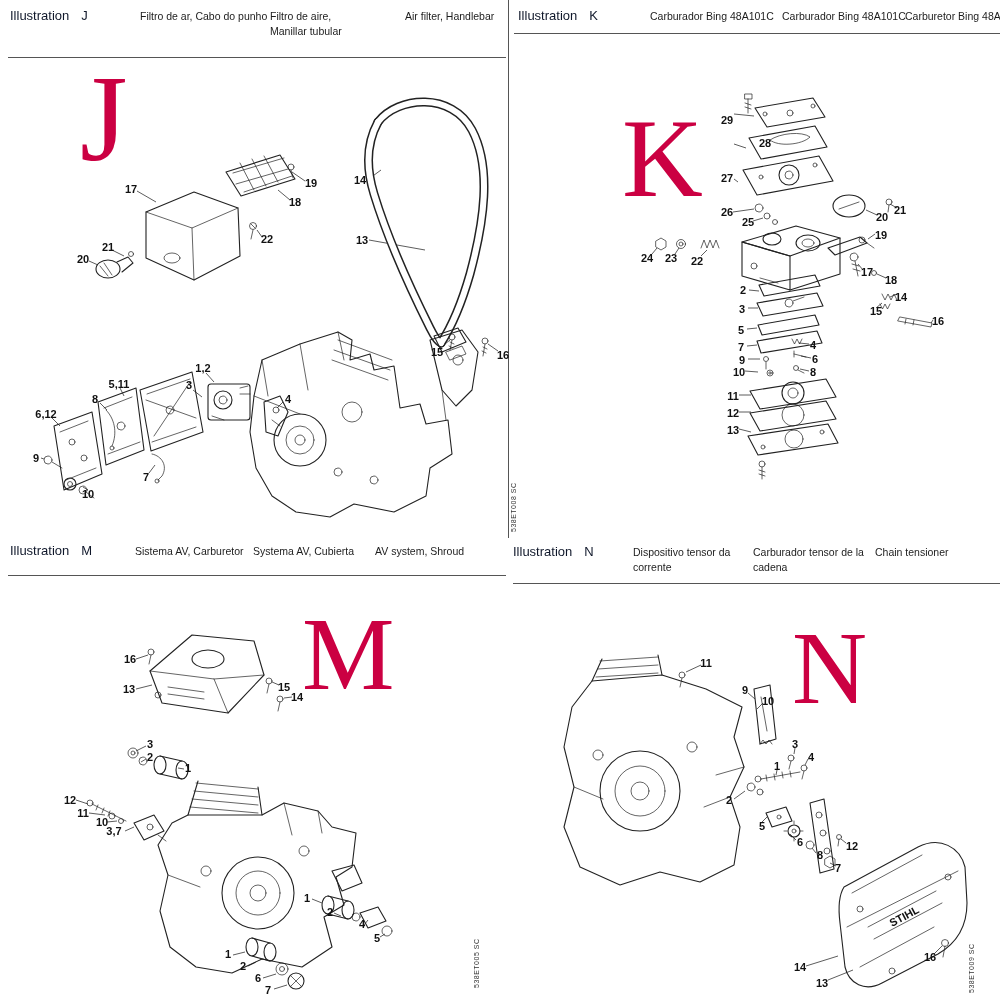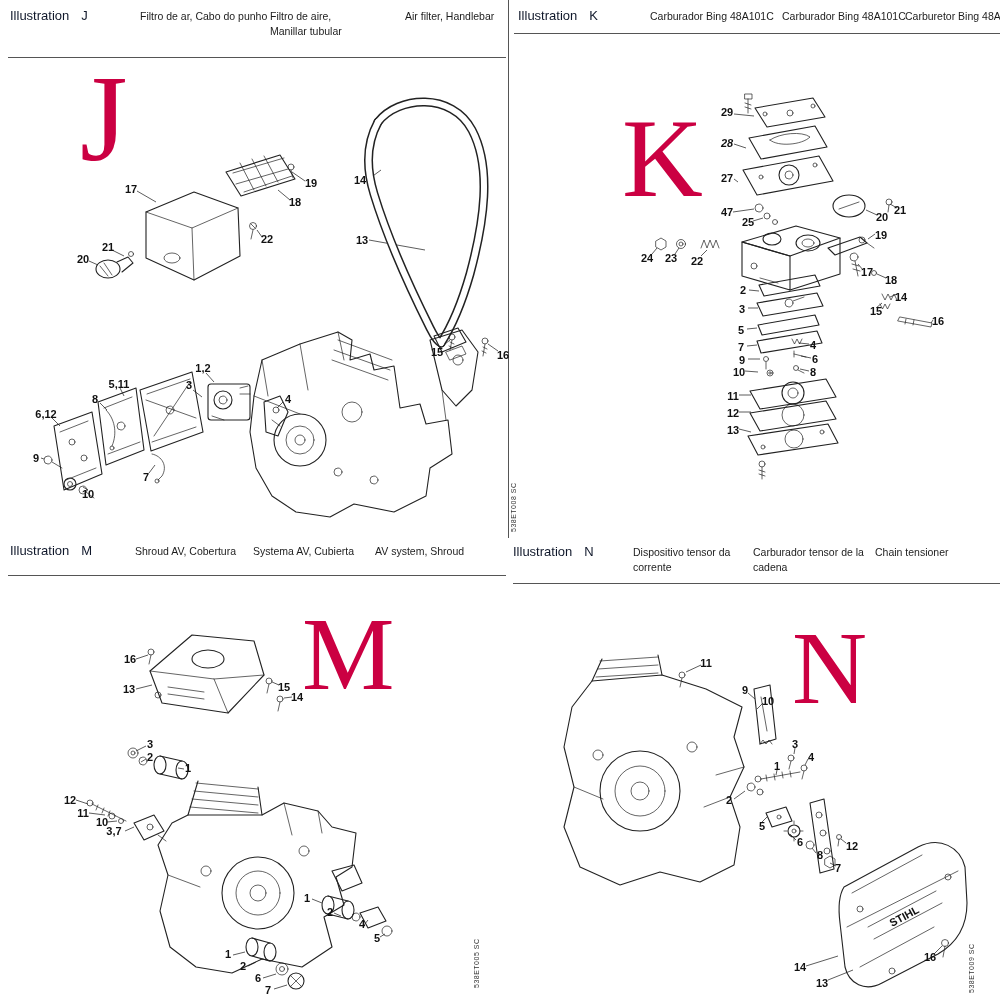--- a/index.html
+++ b/index.html
@@ -40,21 +40,21 @@
   <div class="ill-title" style="left:518px;top:8px">
     <span>Illustration</span><span class="ill-letter">K</span>
   </div>
   <div class="cap" style="left:650px;top:9px"><span>Carburador Bing 48A101C</span></div>
   <div class="cap" style="left:782px;top:9px"><span>Carburador Bing 48A101C</span></div>
   <div class="cap" style="left:905px;top:9px"><span>Carburetor Bing 48A101C</span></div>
 
   <div class="ill-title" style="left:10px;top:543px">
     <span>Illustration</span><span class="ill-letter">M</span>
   </div>
-  <div class="cap" style="left:135px;top:544px"><span>Shroud AV, Cobertura</span></div>
+  <div class="cap" style="left:135px;top:544px"><span>Sistema AV, Carburetor</span></div>
   <div class="cap" style="left:253px;top:544px"><span>Systema AV, Cubierta</span></div>
   <div class="cap" style="left:375px;top:544px"><span>AV system, Shroud</span></div>
 
   <div class="ill-title" style="left:513px;top:544px">
     <span>Illustration</span><span class="ill-letter">N</span>
   </div>
   <div class="cap" style="left:633px;top:545px">
     <div>Dispositivo tensor da</div>
     <div>corrente</div>
   </div>
@@ -430,24 +430,24 @@
       <span class="callout" style="left: 503px; top: 355px;">16</span>
       <span class="callout" style="left: 203px; top: 368px;">1,2</span>
       <span class="callout" style="left: 189px; top: 385px;">3</span>
       <span class="callout" style="left: 288px; top: 399px;">4</span>
       <span class="callout" style="left: 116px; top: 384px; padding-left: 6px;">5,11</span>
       <span class="callout" style="left: 95px; top: 399px;">8</span>
       <span class="callout" style="left: 46px; top: 414px;">6,12</span>
       <span class="callout" style="left: 36px; top: 458px;">9</span>
       <span class="callout" style="left: 146px; top: 477px;">7</span>
       <span class="callout" style="left: 88px; top: 494px;">10</span>
-      <span class="callout" style="left: 727px; top: 112px;">29</span>
-      <span class="callout" style="left: 727px; top: 143px; font-style: italic;">28</span>
+      <span class="callout" style="left: 727px; top: 120px;">29</span>
+      <span class="callout" style="left: 765px; top: 143px;">28</span>
       <span class="callout" style="left: 727px; top: 178px;">27</span>
-      <span class="callout" style="left: 727px; top: 212px;">47</span>
+      <span class="callout" style="left: 727px; top: 212px;">26</span>
       <span class="callout" style="left: 748px; top: 222px; text-align: center;">25</span>
       <span class="callout" style="left: 647px; top: 258px;">24</span>
       <span class="callout" style="left: 671px; top: 258px;">23</span>
       <span class="callout" style="left: 697px; top: 261px;">22</span>
       <span class="callout" style="left: 900px; top: 210px;">21</span>
       <span class="callout" style="left: 882px; top: 217px;">20</span>
       <span class="callout" style="left: 881px; top: 235px;">19</span>
       <span class="callout" style="left: 867px; top: 272px;">17</span>
       <span class="callout" style="left: 891px; top: 280px;">18</span>
       <span class="callout" style="left: 901px; top: 297px;">14</span>

